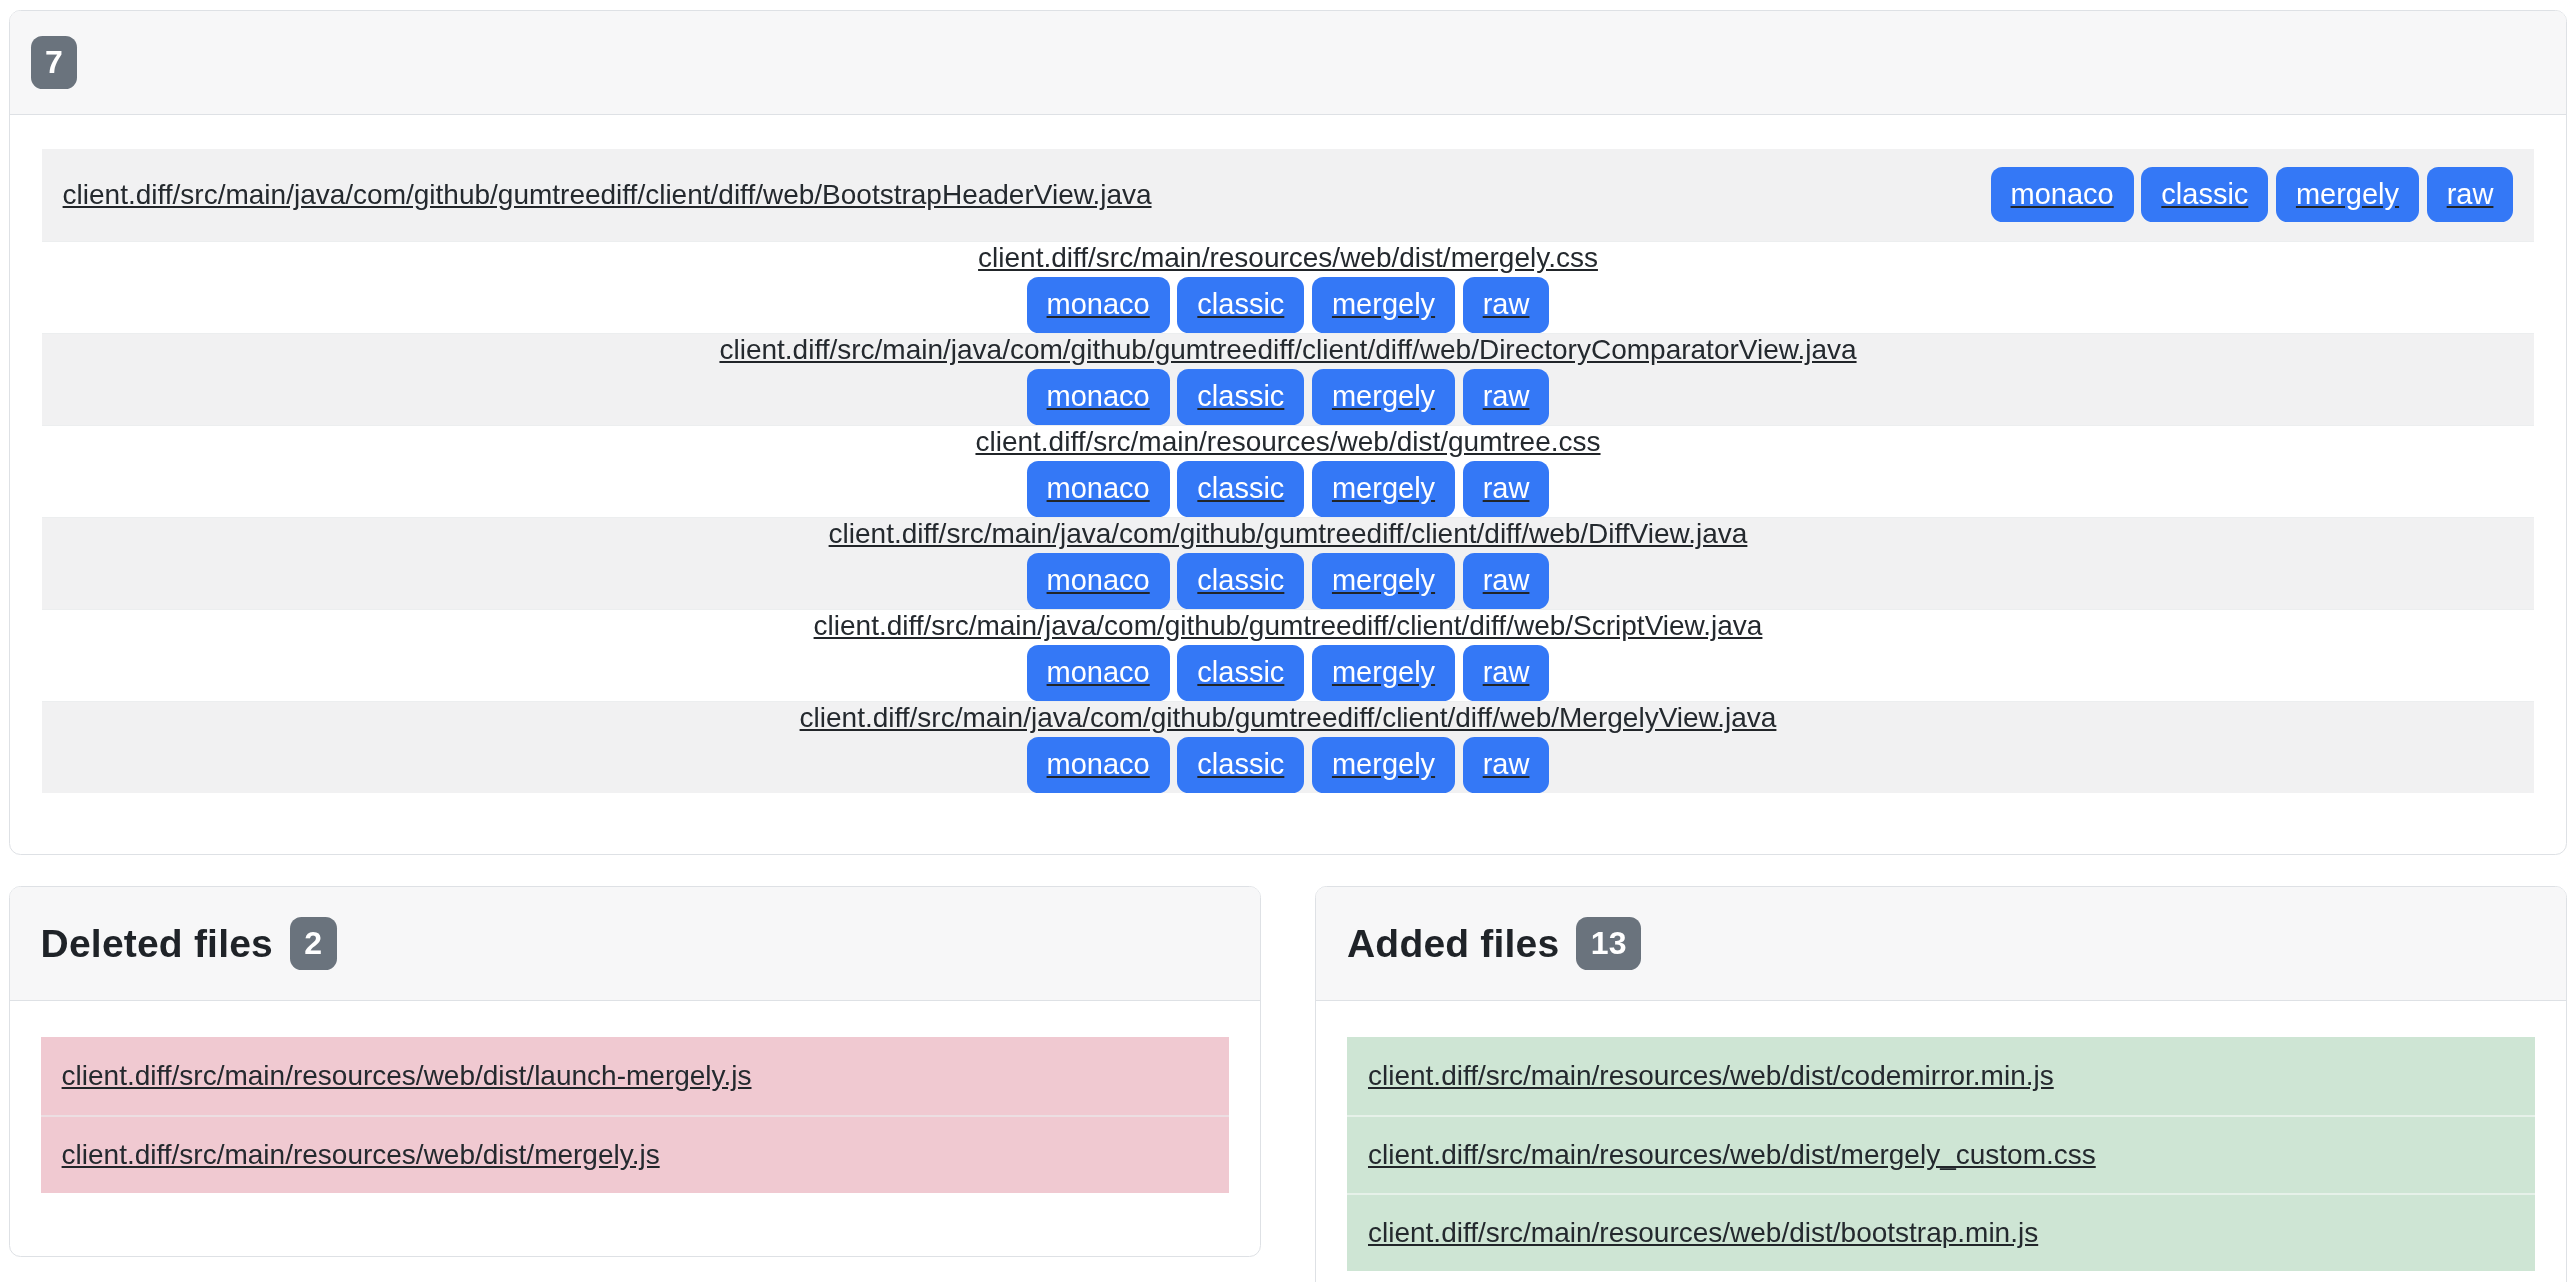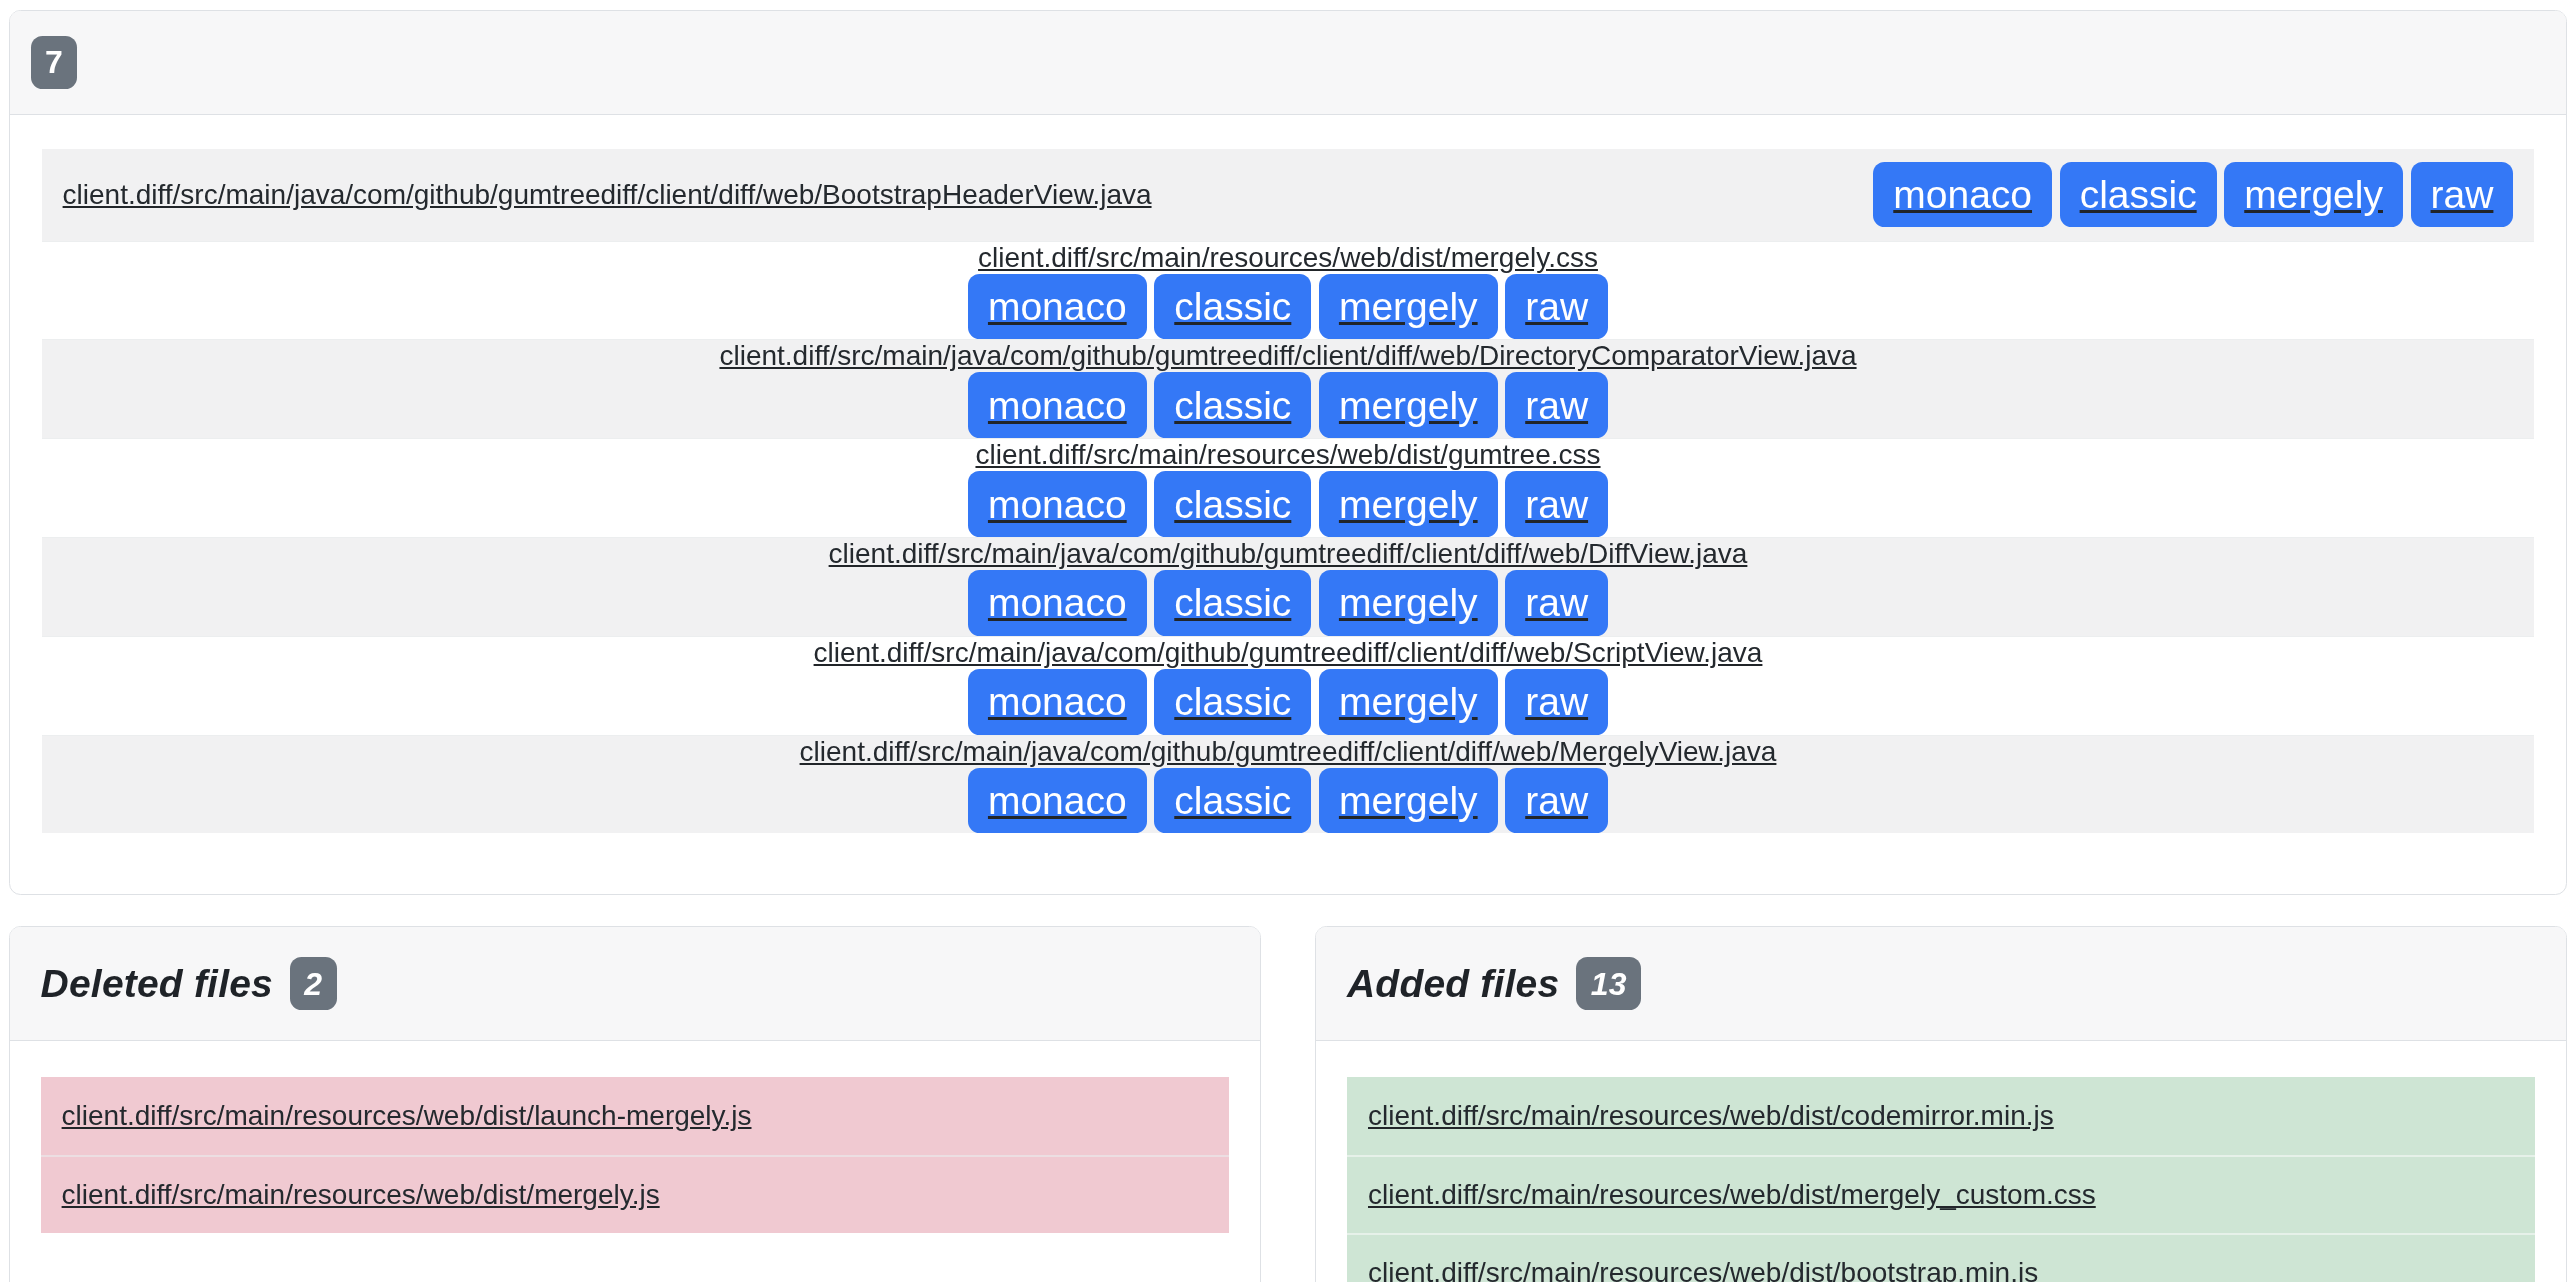--- a/index.html
+++ b/index.html
@@ -16,21 +16,21 @@
     background: #ffffff;
     border: 1.9px solid var(--card-border, #dee1e5);
     border-radius: 11.5px;
   }
   .card-header {
     background: var(--header-bg, #f7f7f8);
     border-bottom: 1.9px solid var(--card-border, #dee1e5);
     border-radius: 9.6px 9.6px 0 0;
     padding: 25px 21px;
   }
-  .split .card-header { padding: 23px 31px; font-style: italic; }
+  .split .card-header { padding: 23px 31px; }
   .card-title {
     display: flex; align-items: center; gap: 17px;
     font-size: 39px; font-weight: 600; line-height: 67px;
     color: #1f2328; letter-spacing: 0.2px;
   }
   .count-badge {
     display: inline-block;
     background: var(--badge-gray, #6a737d);
     color: #ffffff;
     font-size: 32px; font-weight: 700; line-height: 1;
@@ -54,21 +54,21 @@
   .striped .file-row:nth-of-type(odd) { background: var(--modified-stripe, #f1f1f2); }
   .striped .file-row + .file-row { border-top: 1.9px solid #eceeef; flex-direction: column; }
 
   .btn-group { display: flex; align-items: center; gap: 7.6px; }
   .btn {
     background: var(--accent-blue, #3478f6);
     color: #ffffff;
     border: none;
     border-radius: 11.5px;
     font-family: "Liberation Sans", sans-serif;
-    font-size: 39px; line-height: 1;
+    font-size: 29px; line-height: 1;
     padding: 13.4px 20px;
     cursor: pointer;
   }
 
   
   .split {
     display: flex; gap: 54px;
     margin-top: 31px;
     align-items: flex-start;
   }

